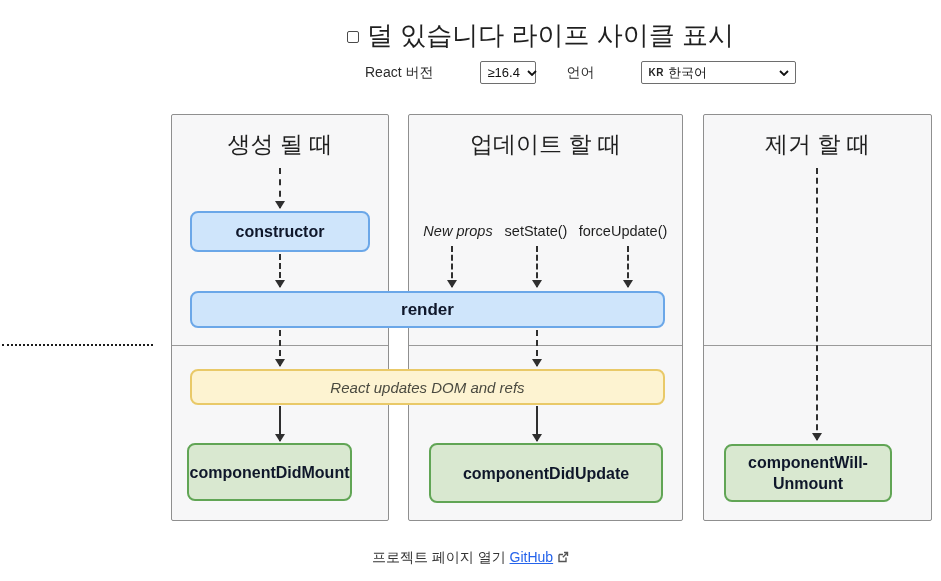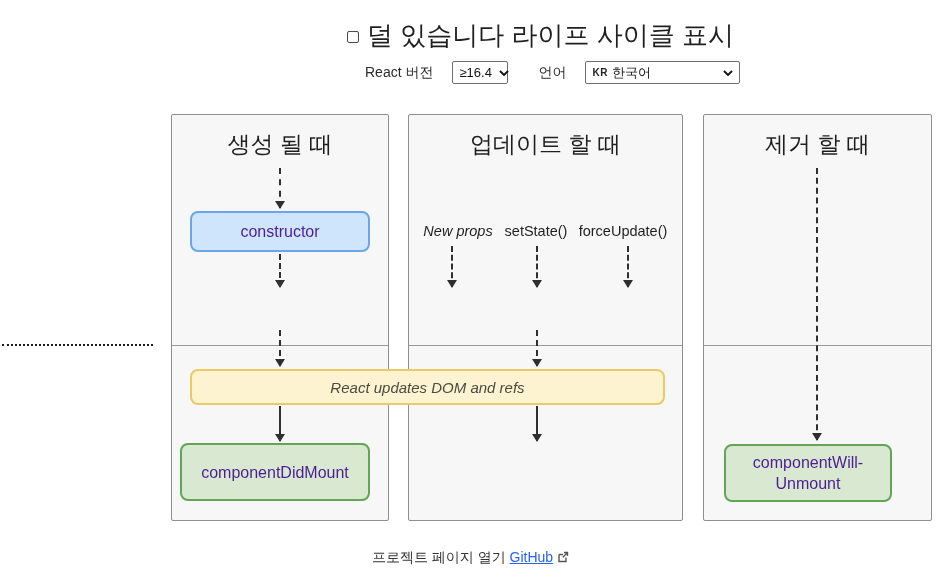--- a/index.html
+++ b/index.html
@@ -31,21 +31,21 @@
   .controls-row {
     position: absolute; left: 365px; top: 61px;
     display: flex; align-items: center; font-size: 14px; color: #2b2b2b; gap: 12px;
   }
   .ctl-label { margin-right: 7px; white-space: nowrap; }
   .select {
     display: inline-flex; align-items: center;
     height: 23px; background: #fff;
     border: 1px solid #6e6e6e; border-radius: 2px;
     padding: 0 6px; font-size: 13px; color: #111;
-    cursor: pointer; white-space: nowrap;
+    cursor: pointer; white-space: nowrap; margin-left: 28px;
   }
   .select .chev { margin-left: 7px; display: inline-flex; }
   .select-version { width: 56px; justify-content: space-between; margin-right: 18px; }
   .select-language { width: 155px; }
   .select-language .chev { margin-left: auto; }
   .flag-kr { font-size: 10px; font-weight: bold; letter-spacing: 0.5px; margin-right: 4px; color: #222; }
 
   
   .sidebar-block { position: absolute; left: 4px; width: 152px; text-align: center; }
   .phase-title { font-size: 16px; color: #1f1f1f; margin-bottom: 7px; }
@@ -71,33 +71,33 @@
   .panel-divider {
     position: absolute; left: 0; right: 0; top: 230px;
     border-top: 1px solid #9a9a9a;
   }
 
   
   .lc-box {
     position: absolute; z-index: 5;
     display: flex; align-items: center; justify-content: center;
     border-radius: 8px; text-align: center;
-    font-weight: normal; font-size: 16px; color: #4c1d95;
+    font-weight: bold; font-size: 16px; color: #0f172a;
     cursor: pointer;
   }
   .lc-blue   { background: var(--blue_fill, #cfe5fb);  border: 2px solid var(--blue_border, #6ba7e8); }
   .lc-yellow { background: var(--yellow_fill, #fdf3d1); border: 2px solid var(--yellow_border, #e9c968);
                font-weight: 400; font-style: italic; font-size: 15px; color: #4a4a40; cursor: default; }
   .lc-green  { background: var(--green_fill, #d9e8d0); border: 2px solid var(--green_border, #61a555);
                white-space: pre-line; line-height: 21px; }
 
   .box-constructor { left: 190px; top: 211px; width: 180px; height: 41px; }
   .box-render      { left: 190px; top: 291px; width: 475px; height: 37px; font-size: 17px; }
   .box-dom-update  { left: 190px; top: 369px; width: 475px; height: 36px; }
-  .box-didmount    { left: 180px; top: 443px; width: 190px; height: 58px; }
+  .box-didmount    { left: 187px; top: 443px; width: 165px; height: 58px; }
   .box-didupdate   { left: 429px; top: 443px; width: 234px; height: 60px; }
   .box-willunmount { left: 724px; top: 444px; width: 168px; height: 58px; }
 
   
   .trigger {
     position: absolute; top: 216px; z-index: 4;
     font-size: 14.5px; color: #1f1f1f; white-space: nowrap;
     transform: translateX(-50%);
     margin-top: 7px;
   }
@@ -185,22 +185,24 @@
   <div class="arrow dashed" style="left:451px; top:246px; height:41px;"></div>
   <div class="arrow dashed" style="left:536px; top:246px; height:41px;"></div>
   <div class="arrow dashed" style="left:627px; top:246px; height:41px;"></div>
   <div class="arrow dashed" style="left:279px; top:330px; height:36px;"></div>
   <div class="arrow dashed" style="left:536px; top:330px; height:36px;"></div>
   <div class="arrow solid" style="left:279px; top:406px; height:35px;"></div>
   <div class="arrow solid" style="left:536px; top:406px; height:35px;"></div>
   <div class="arrow dashed" style="left:816px; top:168px; height:272px;"></div>
 
   <div class="lc-box lc-blue box-constructor">constructor</div>
+  <div class="lc-box lc-blue box-render">render</div>
   <div class="lc-box lc-yellow box-dom-update">React updates DOM and refs</div>
   <div class="lc-box lc-green box-didmount">componentDidMount</div>
+  <div class="lc-box lc-green box-didupdate">componentDidUpdate</div>
   <div class="lc-box lc-green box-willunmount">componentWill-
 Unmount</div>
 
   <div class="footer">
     <span>프로젝트 페이지 열기</span>
     <a>GitHub</a><span class="ext-icon"><svg width="12" height="12" viewBox="0 0 12 12">
           <path d="M2 3.5 h4 M2 3.5 v7 h7 v-4" fill="none" stroke="#555" stroke-width="1.4"></path>
           <path d="M7 1.5 h3.5 v3.5 M10.5 1.5 L5.8 6.2" fill="none" stroke="#555" stroke-width="1.4"></path>
         </svg></span>
   </div>

